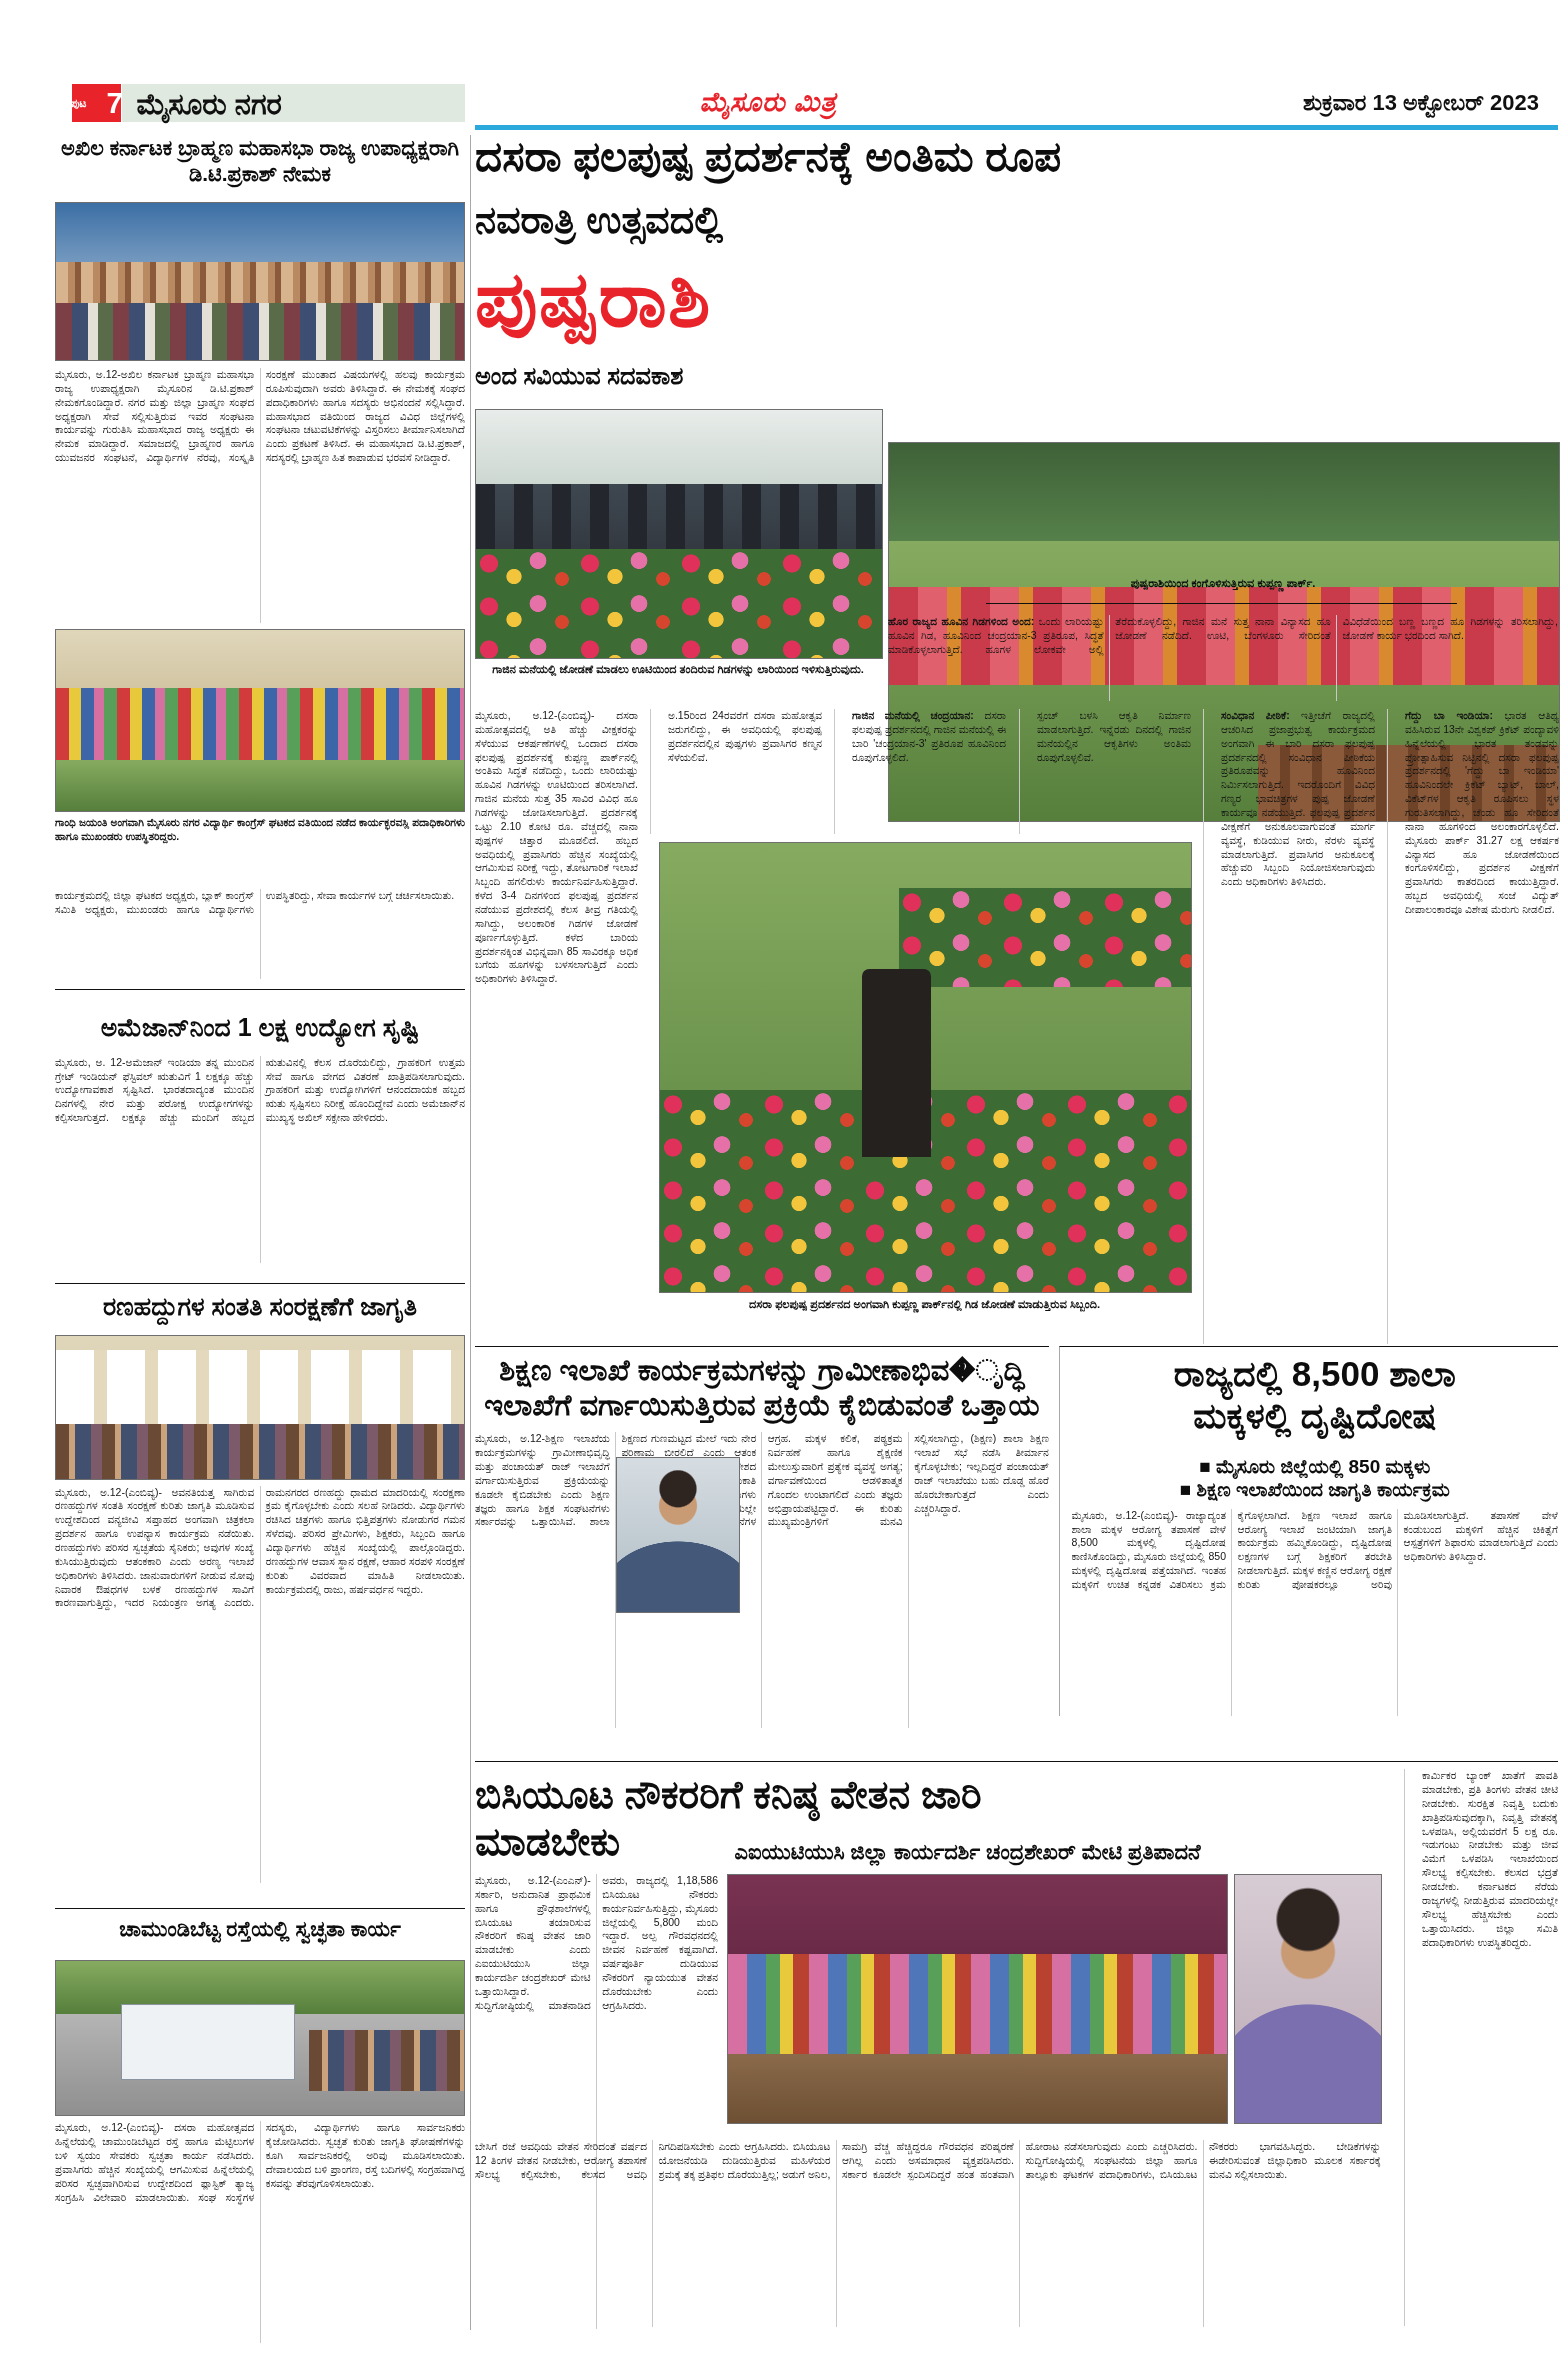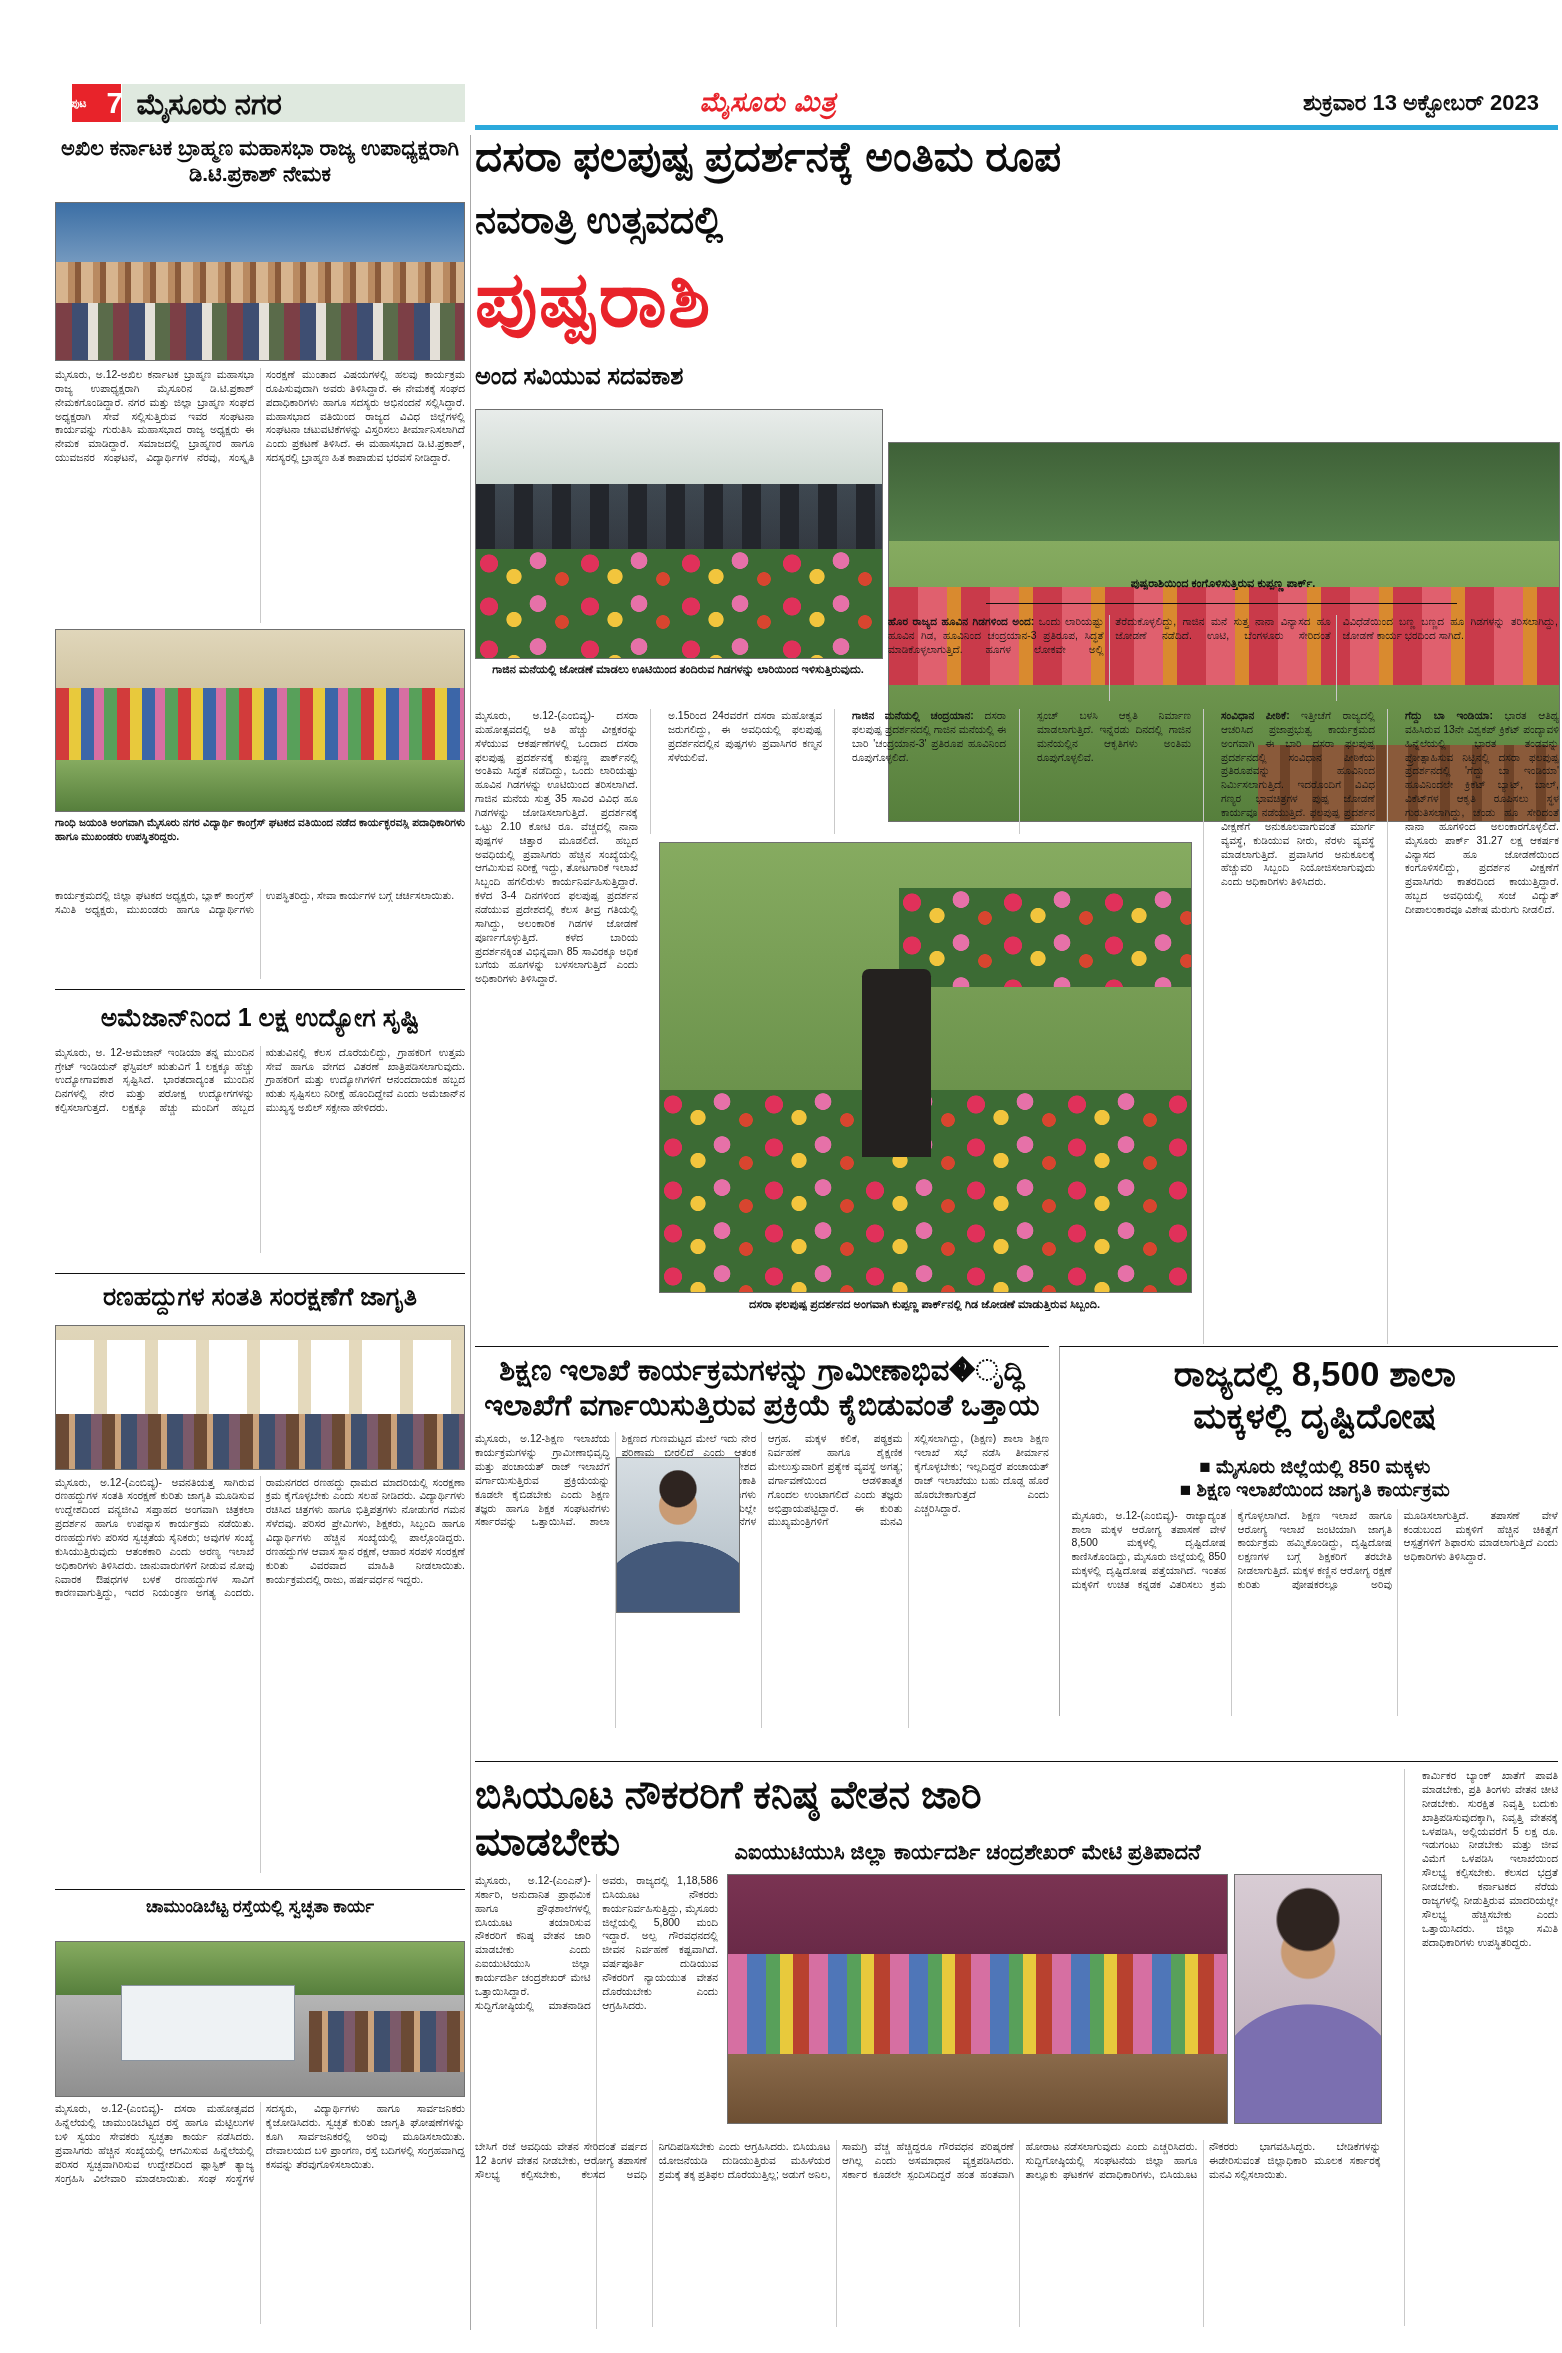--- a/index.html
+++ b/index.html
@@ -88,32 +88,32 @@
 
     <div class="ph" style="height:181px;margin-top:5.8px;">
       <div class="band b-wall" style="top:0;height:32%;"></div>
       <div class="band b-kids" style="top:32%;height:40%;"></div>
       <div class="band b-grass" style="top:72%;height:28%;"></div>
     </div>
 
     <div class="bodytext" style="height:70px;margin-top:4.3px;font-weight:700;">ಗಾಂಧಿ ಜಯಂತಿ ಅಂಗವಾಗಿ ಮೈಸೂರು ನಗರ ವಿದ್ಯಾರ್ಥಿ ಕಾಂಗ್ರೆಸ್ ಘಟಕದ ವತಿಯಿಂದ ನಡೆದ ಕಾರ್ಯಕ್ಭರವಸ್ಲಿ ಪದಾಧಿಕಾರಿಗಳು ಹಾಗೂ ಮುಖಂಡರು ಉಪಸ್ಥಿತರಿದ್ದರು.</div>
     <div class="bodytext cols2" style="height:90px;margin-top:2.9px;">ಕಾರ್ಯಕ್ರಮದಲ್ಲಿ ಜಿಲ್ಲಾ ಘಟಕದ ಅಧ್ಯಕ್ಷರು, ಬ್ಲಾಕ್ ಕಾಂಗ್ರೆಸ್ ಸಮಿತಿ ಅಧ್ಯಕ್ಷರು, ಮುಖಂಡರು ಹಾಗೂ ವಿದ್ಯಾರ್ಥಿಗಳು ಉಪಸ್ಥಿತರಿದ್ದು, ಸೇವಾ ಕಾರ್ಯಗಳ ಬಗ್ಗೆ ಚರ್ಚಿಸಲಾಯಿತು.</div>
 
-    <div class="headline toprule" style="font-size:25px;height:38px;margin-top:10px;padding-top:12px;">ಅಮೆಜಾನ್‌ನಿಂದ 1 ಲಕ್ಷ ಉದ್ಯೋಗ ಸೃಷ್ಟಿ</div>
+    <div class="headline toprule" style="font-size:25px;height:38px;margin-top:10px;padding-top:22px;">ಅಮೆಜಾನ್‌ನಿಂದ 1 ಲಕ್ಷ ಉದ್ಯೋಗ ಸೃಷ್ಟಿ</div>
     <div class="bodytext cols2" style="height:207px;margin-top:5.8px;">ಮೈಸೂರು, ಅ. 12-ಅಮೆಜಾನ್ ಇಂಡಿಯಾ ತನ್ನ ಮುಂದಿನ ಗ್ರೇಟ್ ಇಂಡಿಯನ್ ಫೆಸ್ಟಿವಲ್ ಋತುವಿಗೆ 1 ಲಕ್ಷಕ್ಕೂ ಹೆಚ್ಚು ಉದ್ಯೋಗಾವಕಾಶ ಸೃಷ್ಟಿಸಿದೆ. ಭಾರತದಾದ್ಯಂತ ಮುಂದಿನ ದಿನಗಳಲ್ಲಿ ನೇರ ಮತ್ತು ಪರೋಕ್ಷ ಉದ್ಯೋಗಗಳನ್ನು ಕಲ್ಪಿಸಲಾಗುತ್ತದೆ. ಲಕ್ಷಕ್ಕೂ ಹೆಚ್ಚು ಮಂದಿಗೆ ಹಬ್ಬದ ಋತುವಿನಲ್ಲಿ ಕೆಲಸ ದೊರೆಯಲಿದ್ದು, ಗ್ರಾಹಕರಿಗೆ ಉತ್ತಮ ಸೇವೆ ಹಾಗೂ ವೇಗದ ವಿತರಣೆ ಖಾತ್ರಿಪಡಿಸಲಾಗುವುದು. ಗ್ರಾಹಕರಿಗೆ ಮತ್ತು ಉದ್ಯೋಗಿಗಳಿಗೆ ಆನಂದದಾಯಕ ಹಬ್ಬದ ಋತು ಸೃಷ್ಟಿಸಲು ನಿರೀಕ್ಷೆ ಹೊಂದಿದ್ದೇವೆ ಎಂದು ಅಮೆಜಾನ್‌ನ ಮುಖ್ಯಸ್ಥ ಅಖಿಲ್ ಸಕ್ಸೇನಾ ಹೇಳಿದರು.</div>
 
     <div class="headline toprule" style="font-size:25px;height:38px;margin-top:20px;padding-top:7.2px;">ರಣಹದ್ದುಗಳ ಸಂತತಿ ಸಂರಕ್ಷಣೆಗೆ ಜಾಗೃತಿ</div>
     <div class="ph" style="height:143px;margin-top:5.8px;">
       <div class="band b-wall" style="top:0;height:100%;"></div>
       <div class="band b-posters" style="top:10%;height:52%;"></div>
       <div class="band b-people" style="top:62%;height:38%;"></div>
     </div>
     <div class="bodytext cols2" style="height:397px;margin-top:5.8px;">ಮೈಸೂರು, ಅ.12-(ಎಂಬಿವ್ಯ)- ಅವನತಿಯತ್ತ ಸಾಗಿರುವ ರಣಹದ್ದುಗಳ ಸಂತತಿ ಸಂರಕ್ಷಣೆ ಕುರಿತು ಜಾಗೃತಿ ಮೂಡಿಸುವ ಉದ್ದೇಶದಿಂದ ವನ್ಯಜೀವಿ ಸಪ್ತಾಹದ ಅಂಗವಾಗಿ ಚಿತ್ರಕಲಾ ಪ್ರದರ್ಶನ ಹಾಗೂ ಉಪನ್ಯಾಸ ಕಾರ್ಯಕ್ರಮ ನಡೆಯಿತು. ರಣಹದ್ದುಗಳು ಪರಿಸರ ಸ್ವಚ್ಛತೆಯ ಸೈನಿಕರು; ಅವುಗಳ ಸಂಖ್ಯೆ ಕುಸಿಯುತ್ತಿರುವುದು ಆತಂಕಕಾರಿ ಎಂದು ಅರಣ್ಯ ಇಲಾಖೆ ಅಧಿಕಾರಿಗಳು ತಿಳಿಸಿದರು. ಜಾನುವಾರುಗಳಿಗೆ ನೀಡುವ ನೋವು ನಿವಾರಕ ಔಷಧಗಳ ಬಳಕೆ ರಣಹದ್ದುಗಳ ಸಾವಿಗೆ ಕಾರಣವಾಗುತ್ತಿದ್ದು, ಇದರ ನಿಯಂತ್ರಣ ಅಗತ್ಯ ಎಂದರು. ರಾಮನಗರದ ರಣಹದ್ದು ಧಾಮದ ಮಾದರಿಯಲ್ಲಿ ಸಂರಕ್ಷಣಾ ಕ್ರಮ ಕೈಗೊಳ್ಳಬೇಕು ಎಂದು ಸಲಹೆ ನೀಡಿದರು. ವಿದ್ಯಾರ್ಥಿಗಳು ರಚಿಸಿದ ಚಿತ್ರಗಳು ಹಾಗೂ ಭಿತ್ತಿಪತ್ರಗಳು ನೋಡುಗರ ಗಮನ ಸೆಳೆದವು. ಪರಿಸರ ಪ್ರೇಮಿಗಳು, ಶಿಕ್ಷಕರು, ಸಿಬ್ಬಂದಿ ಹಾಗೂ ವಿದ್ಯಾರ್ಥಿಗಳು ಹೆಚ್ಚಿನ ಸಂಖ್ಯೆಯಲ್ಲಿ ಪಾಲ್ಗೊಂಡಿದ್ದರು. ರಣಹದ್ದುಗಳ ಆವಾಸ ಸ್ಥಾನ ರಕ್ಷಣೆ, ಆಹಾರ ಸರಪಳಿ ಸಂರಕ್ಷಣೆ ಕುರಿತು ವಿವರವಾದ ಮಾಹಿತಿ ನೀಡಲಾಯಿತು. ಕಾರ್ಯಕ್ರಮದಲ್ಲಿ ರಾಜು, ಹರ್ಷವರ್ಧನ ಇದ್ದರು.</div>
 
-    <div class="headline toprule" style="font-size:17px;height:38px;margin-top:16px;padding-top:7.2px;">ಚಾಮುಂಡಿಬೆಟ್ಟ ರಸ್ತೆಯಲ್ಲಿ ಸ್ವಚ್ಛತಾ ಕಾರ್ಯ</div>
+    <div class="headline toprule" style="font-size:21px;height:38px;margin-top:25px;padding-top:7.2px;">ಚಾಮುಂಡಿಬೆಟ್ಟ ರಸ್ತೆಯಲ್ಲಿ ಸ್ವಚ್ಛತಾ ಕಾರ್ಯ</div>
     <div class="ph" style="height:154px;margin-top:5.8px;">
       <div class="band b-grass" style="top:0;height:35%;"></div>
       <div class="band b-road" style="top:35%;height:65%;"></div>
       <div class="band b-people" style="top:45%;height:40%;left:62%;"></div>
       <div class="vanbox" style="left:16%;top:28%;width:42%;height:48%;"></div>
     </div>
     <div class="bodytext cols2" style="height:222px;margin-top:5.8px;">ಮೈಸೂರು, ಅ.12-(ಎಂಬಿವ್ಯ)- ದಸರಾ ಮಹೋತ್ಸವದ ಹಿನ್ನೆಲೆಯಲ್ಲಿ ಚಾಮುಂಡಿಬೆಟ್ಟದ ರಸ್ತೆ ಹಾಗೂ ಮೆಟ್ಟಿಲುಗಳ ಬಳಿ ಸ್ವಯಂ ಸೇವಕರು ಸ್ವಚ್ಛತಾ ಕಾರ್ಯ ನಡೆಸಿದರು. ಪ್ರವಾಸಿಗರು ಹೆಚ್ಚಿನ ಸಂಖ್ಯೆಯಲ್ಲಿ ಆಗಮಿಸುವ ಹಿನ್ನೆಲೆಯಲ್ಲಿ ಪರಿಸರ ಸ್ವಚ್ಛವಾಗಿರಿಸುವ ಉದ್ದೇಶದಿಂದ ಪ್ಲಾಸ್ಟಿಕ್ ತ್ಯಾಜ್ಯ ಸಂಗ್ರಹಿಸಿ ವಿಲೇವಾರಿ ಮಾಡಲಾಯಿತು. ಸಂಘ ಸಂಸ್ಥೆಗಳ ಸದಸ್ಯರು, ವಿದ್ಯಾರ್ಥಿಗಳು ಹಾಗೂ ಸಾರ್ವಜನಿಕರು ಕೈಜೋಡಿಸಿದರು. ಸ್ವಚ್ಛತೆ ಕುರಿತು ಜಾಗೃತಿ ಘೋಷಣೆಗಳನ್ನು ಕೂಗಿ ಸಾರ್ವಜನಿಕರಲ್ಲಿ ಅರಿವು ಮೂಡಿಸಲಾಯಿತು. ದೇವಾಲಯದ ಬಳಿ ಪ್ರಾಂಗಣ, ರಸ್ತೆ ಬದಿಗಳಲ್ಲಿ ಸಂಗ್ರಹವಾಗಿದ್ದ ಕಸವನ್ನು ತೆರವುಗೊಳಿಸಲಾಯಿತು.</div>
   </div>
 
   <div class="abs" style="left:475px;top:133px;width:725px;font-size:42px;font-weight:800;white-space:nowrap;color:#0d0d0d;">ದಸರಾ ಫಲಪುಷ್ಪ ಪ್ರದರ್ಶನಕ್ಕೆ ಅಂತಿಮ ರೂಪ</div>

